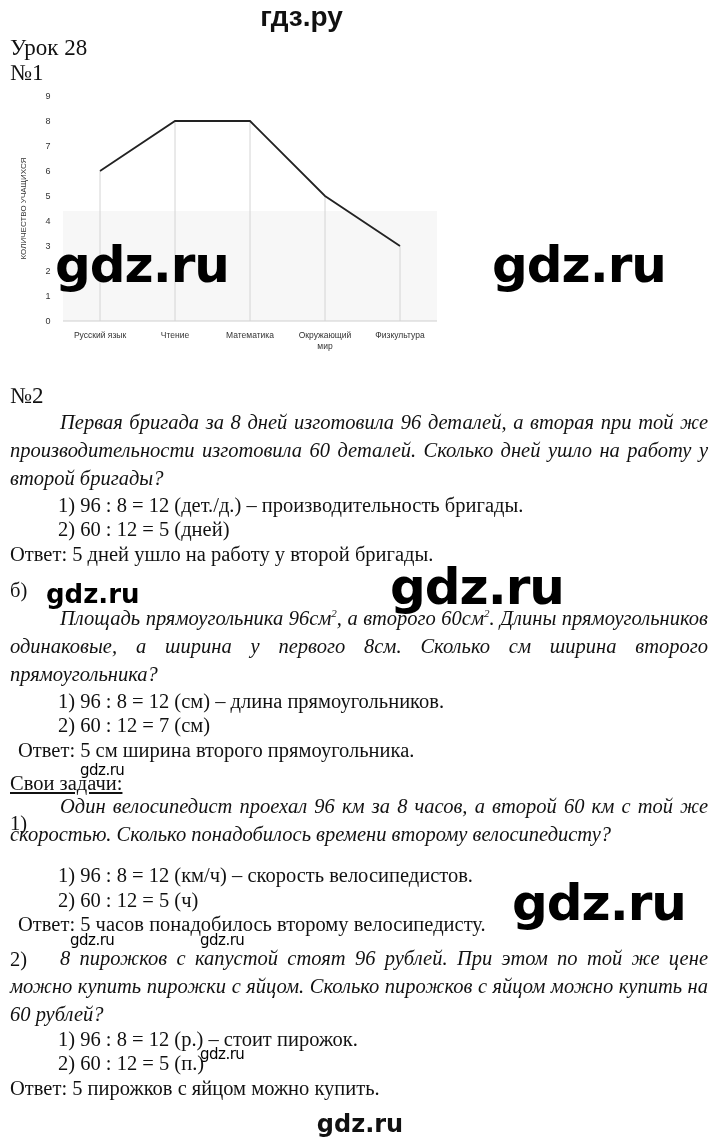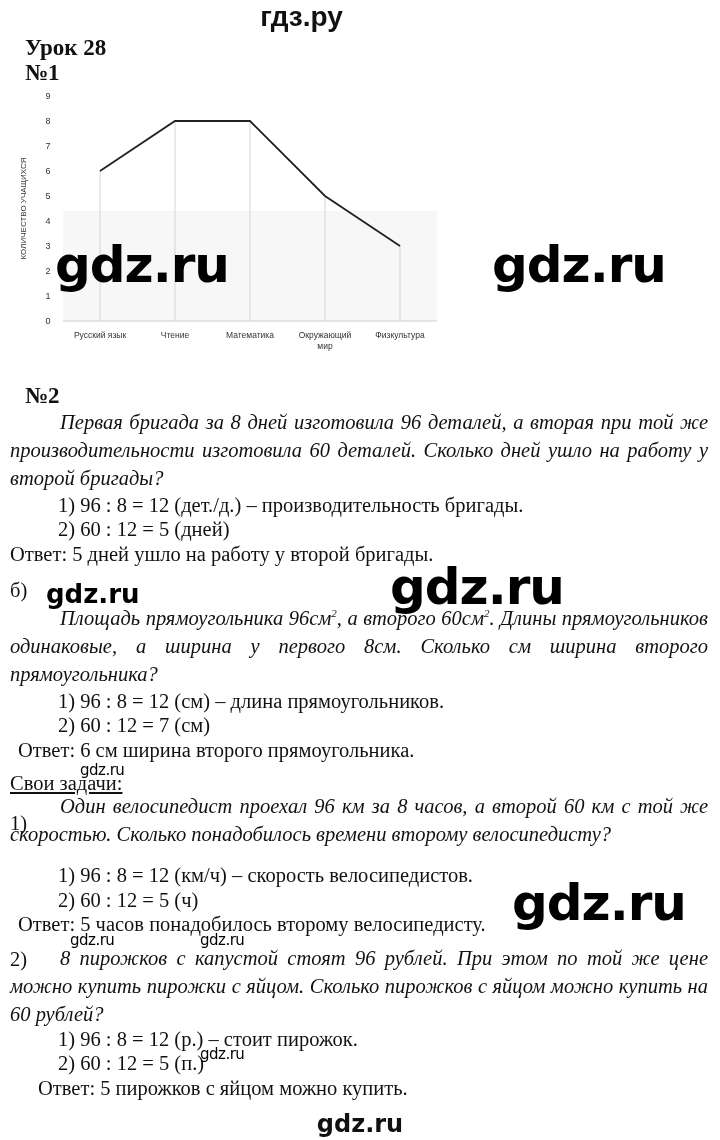--- a/index.html
+++ b/index.html
@@ -1,19 +1,19 @@
 <!DOCTYPE html>
 <html><head>
 <meta charset="utf-8">
 <style>
   html, body { margin:0; padding:0; background:#ffffff; }
   body { width:720px; height:1140px; position:relative; overflow:hidden; color:#111; font-family:"Liberation Serif", serif; }
   .abs { position:absolute; white-space:nowrap; }
   .site-title { left:0; width:603px; top:0; text-align:center; font-family:"Liberation Sans", sans-serif; font-weight:bold; font-size:28px; line-height:34px; }
-  .h-bold { font-weight:bold; font-size:23px; line-height:26px; left:10px;margin-left:15px; }
+  .h-bold { font-weight:normal; font-size:23px; line-height:26px; left:10px; }
   .serif { font-size:20.5px; line-height:26px; }
   .para { left:10px; width:698px; white-space:normal; text-align:justify; text-align-last:left; font-size:20.5px; line-height:28px; font-style:italic; }
   .para .indent { display:inline-block; width:50px; }
   .wm-big { font-family:"DejaVu Sans", sans-serif; font-weight:bold; font-size:50px; letter-spacing:-1px; color:#000; line-height:50px; }
   .wm-mid { font-family:"DejaVu Sans", sans-serif; font-weight:bold; font-size:26px; color:#000; line-height:28px; }
   .wm-small { font-family:"DejaVu Sans", sans-serif; font-size:15px; color:#000; line-height:16px; letter-spacing:-0.5px; }
   .sup { font-size:11px; vertical-align:super; line-height:0; }
   .u { text-decoration:underline; }
 </style>
 </head>
@@ -56,35 +56,35 @@
 <div class="abs h-bold" style="top:383px;">№2</div>
 <div class="abs para" style="top:408px;"><span class="indent"></span><span>Первая бригада за 8 дней изготовила 96 деталей, а вторая при той же производительности изготовила 60 деталей. Сколько дней ушло на работу у второй бригады?</span></div>
 <div class="abs serif" style="left:58px; top:492px;">1) 96 : 8 = 12 (дет./д.) – производительность бригады.</div>
 <div class="abs serif" style="left:58px; top:516px;">2) 60 : 12 = 5 (дней)</div>
 <div class="abs serif" style="left:10px; top:541px;">Ответ: 5 дней ушло на работу у второй бригады.</div>
 
 <div class="abs serif" style="left:10px; top:577px;">б)</div>
 <div class="abs para" style="top:604px;"><span class="indent"></span><span>Площадь прямоугольника 96см</span><span class="sup">2</span><span>, а второго 60см</span><span class="sup">2</span><span>. Длины прямоугольников одинаковые, а ширина у первого 8см. Сколько см ширина второго прямоугольника?</span></div>
 <div class="abs serif" style="left:58px; top:688px;">1) 96 : 8 = 12 (см) – длина прямоугольников.</div>
 <div class="abs serif" style="left:58px; top:712px;">2) 60 : 12 = 7 (см)</div>
-<div class="abs serif" style="left:18px; top:737px;">Ответ: 6 см ширина второго прямоугольника.</div>
+<div class="abs serif" style="left:18px; top:737px;">Ответ: 5 см ширина второго прямоугольника.</div>
 
 <div class="abs serif u" style="left:10px; top:770px;text-decoration:underline;">Свои задачи:</div>
 
 <div class="abs serif" style="left:10px; top:810px;">1)</div>
 <div class="abs para" style="top:792px;"><span class="indent"></span><span>Один велосипедист проехал 96 км за 8 часов, а второй 60 км с той же скоростью. Сколько понадобилось времени второму велосипедисту?</span></div>
 <div class="abs serif" style="left:58px; top:862px;">1) 96 : 8 = 12 (км/ч) – скорость велосипедистов.</div>
 <div class="abs serif" style="left:58px; top:887px;">2) 60 : 12 = 5 (ч)</div>
 <div class="abs serif" style="left:18px; top:911px;">Ответ: 5 часов понадобилось второму велосипедисту.</div>
 
 <div class="abs serif" style="left:10px; top:946px;">2)</div>
 <div class="abs para" style="top:944px;"><span class="indent"></span><span>8 пирожков с капустой стоят 96 рублей. При этом по той же цене можно купить пирожки с яйцом. Сколько пирожков с яйцом можно купить на 60 рублей?</span></div>
 <div class="abs serif" style="left:58px; top:1026px;">1) 96 : 8 = 12 (р.) – стоит пирожок.</div>
 <div class="abs serif" style="left:58px; top:1050px;">2) 60 : 12 = 5 (п.)</div>
-<div class="abs serif" style="left:10px; top:1075px;margin-left:28px;">Ответ: 5 пирожков с яйцом можно купить.</div>
+<div class="abs serif" style="left:10px; top:1075px;">Ответ: 5 пирожков с яйцом можно купить.</div>
 
 <div class="abs wm-big" style="left:55px; top:240px;">gdz.ru</div>
 <div class="abs wm-big" style="left:492px; top:240px;">gdz.ru</div>
 <div class="abs wm-mid" style="left:46px; top:580px;">gdz.ru</div>
 <div class="abs wm-big" style="left:390px; top:562px;">gdz.ru</div>
 <div class="abs wm-small" style="left:80px; top:762px;">gdz.ru</div>
 <div class="abs wm-big" style="left:512px; top:878px;">gdz.ru</div>
 <div class="abs wm-small" style="left:70px; top:932px;">gdz.ru</div>
 <div class="abs wm-small" style="left:200px; top:932px;">gdz.ru</div>
 <div class="abs wm-small" style="left:200px; top:1046px;">gdz.ru</div>

